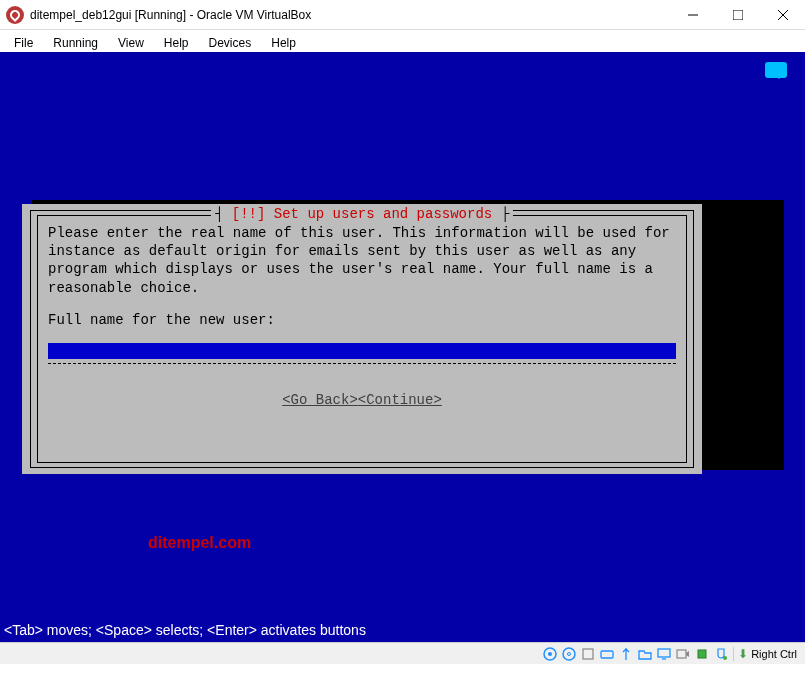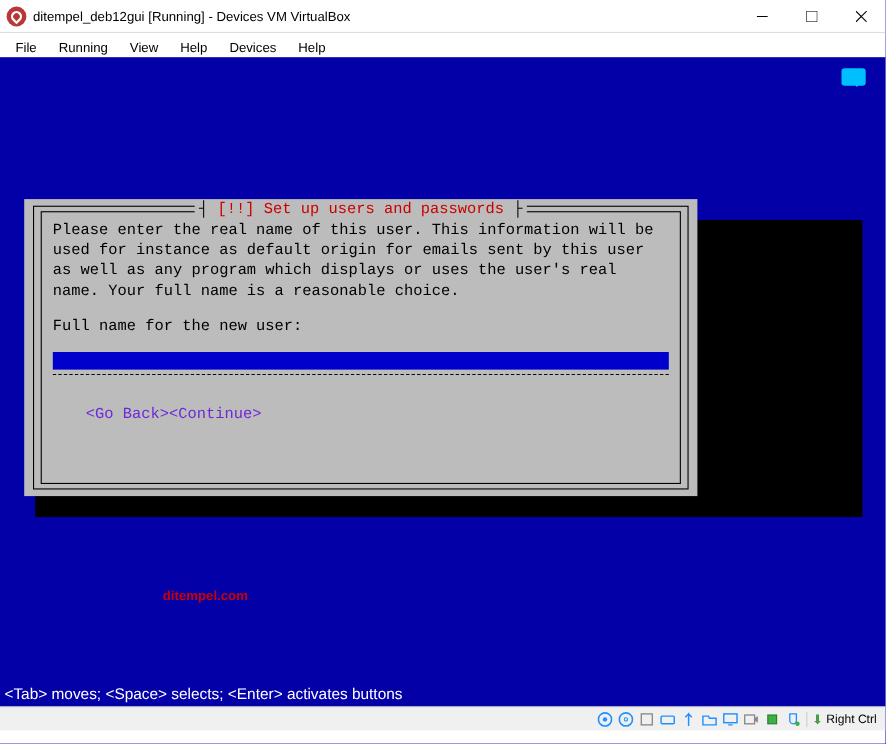--- a/index.html
+++ b/index.html
@@ -105,23 +105,23 @@
 .dialog-shadow {
   position: absolute;
   top: 148px;
   left: 32px;
   width: 752px;
   height: 270px;
   background: #000;
 }
 .dialog {
   position: absolute;
-  top: 129px;
+  top: 152px;
   left: 22px;
-  width: 612px;
+  width: 680px;
   height: 270px;
   background: #bcbcbc;
   padding: 6px 8px;
 }
 .dialog-border {
   border: 1px solid #000;
   width: 100%;
   height: 100%;
   padding: 4px 6px;
 }
@@ -158,32 +158,33 @@
 }
 .input-underline {
   position: absolute;
   left: 0;
   bottom: -5px;
   width: 100%;
   border-bottom: 1px dashed #000;
 }
 .dialog-buttons {
   display: flex;
-  justify-content: flex-start;
-  color: #6d28d9;
+  justify-content: center;
+  color: #404040;
   padding: 0 30px;
+  text-decoration: underline;
 }
 
 .watermark {
   position: absolute;
   top: 482px;
   left: 148px;
   color: #cc0000;
   font-family: Arial, sans-serif;
-  font-size: 12px;
+  font-size: 16px;
   font-weight: bold;
 }
 
 .hint-bar {
   position: absolute;
   bottom: 4px;
   left: 4px;
   color: #fff;
   font-family: Liberation Sans, sans-serif;
   font-size: 14px;
@@ -223,21 +224,21 @@
   font-size: 12px;
 }
 </style>
 </head>
 <body>
 
 <div class="titlebar">
   <div class="app-icon">
     <div class="app-icon-inner"></div>
   </div>
-  <div class="title-text">ditempel_deb12gui [Running] - Devices VM VirtualBox</div>
+  <div class="title-text">ditempel_deb12gui [Running] - Oracle VM VirtualBox</div>
   <div class="win-controls">
     <div class="win-btn">
       <svg viewBox="0 0 10 10">
           <line x1="0" y1="5" x2="10" y2="5" stroke="#000" stroke-width="1"></line>
         </svg>
     </div>
     <div class="win-btn">
       <svg viewBox="0 0 10 10">
           <rect x="0" y="0" width="10" height="10" fill="none" stroke="#000" stroke-width="1"></rect>
         </svg>

